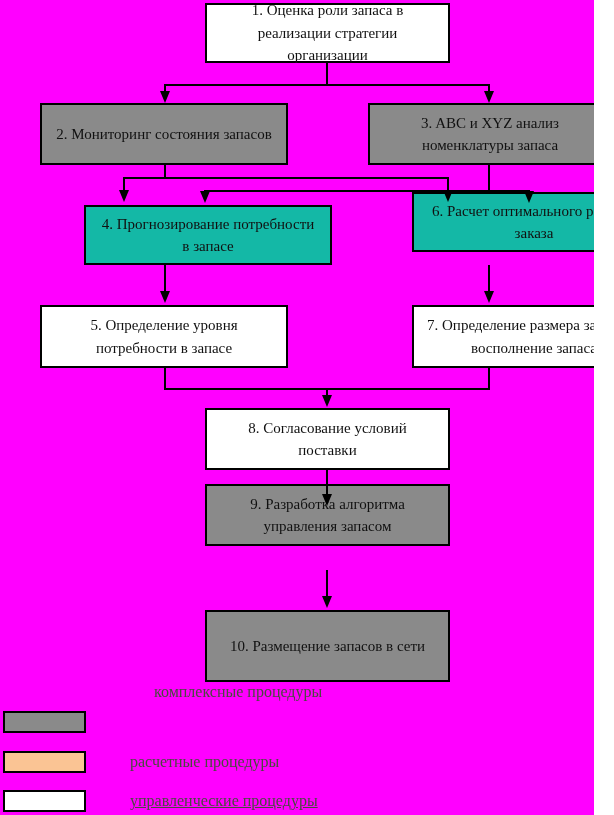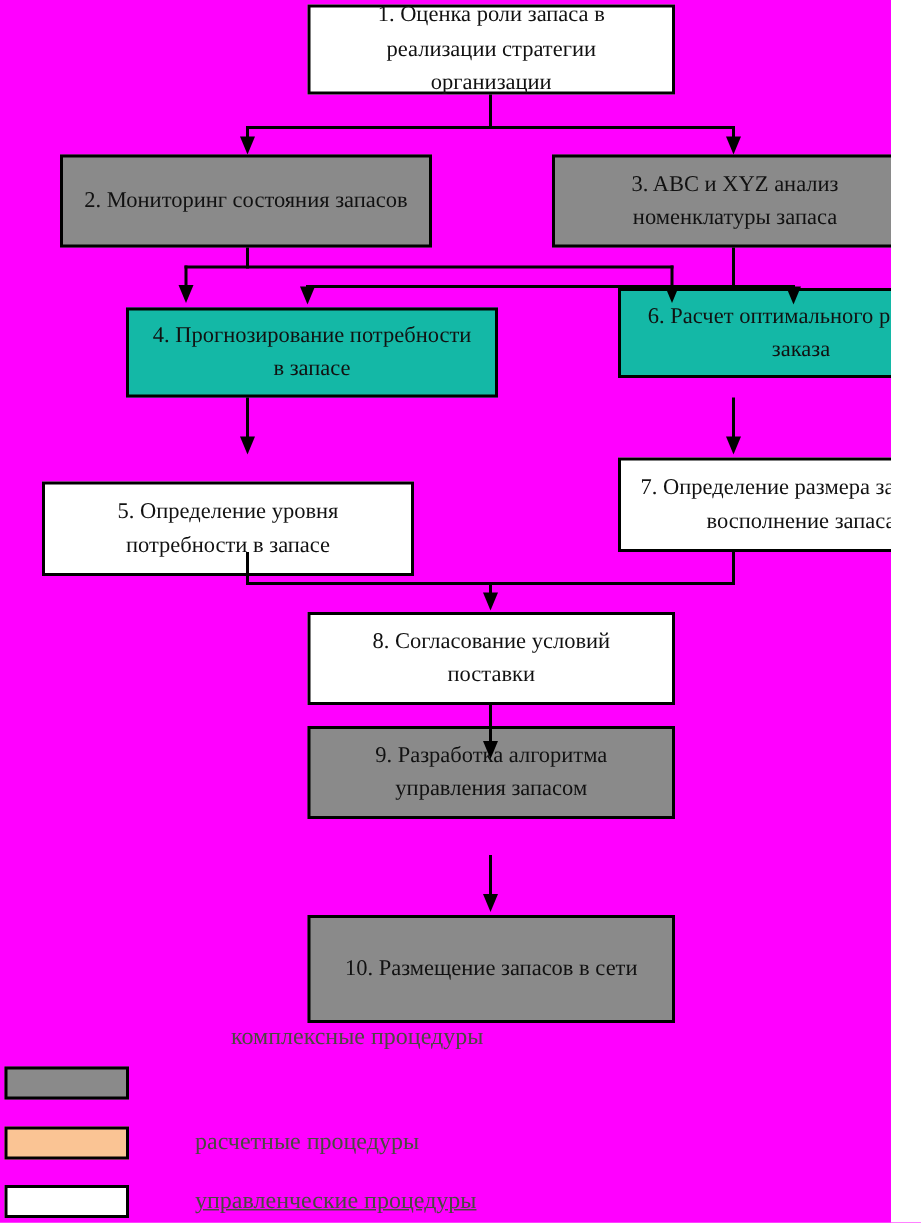--- a/index.html
+++ b/index.html
@@ -23,21 +23,21 @@
   }
   .fill-management{background:#FFFFFF;}
   .fill-complex{background:#8A8A8A;}
   .fill-calculation{background:#14b8a6;margin-left:44px;}
 
   #n1 {left:205px;top:3px;  width:245px;height:60px;}
   #n2 {left:40px; top:103px;width:248px;height:62px;}
   #n3 {left:368px;top:103px;width:244px;height:62px;align-items:center;}
   #n4 {left:40px; top:205px;width:248px;height:60px;}
   #n6 {left:368px;top:192px;width:244px;height:60px;}
-  #n5 {left:28px; top:305px;width:248px;height:63px;margin-top:16px;}
+  #n5 {left:40px; top:305px;width:248px;height:63px;}
   #n7 {left:368px;top:305px;width:244px;height:63px;padding:2px 6px;margin-left:44px;}
   #n8 {left:205px;top:408px;width:245px;height:62px;}
   #n9 {left:205px;top:484px;width:245px;height:62px;text-align:center;}
   #n10{left:205px;top:610px;width:245px;height:72px;}
 
   .line{position:absolute;background:#000;}
   .arrow{
     position:absolute;width:0;height:0;
     border-left:5px solid transparent;
     border-right:5px solid transparent;

